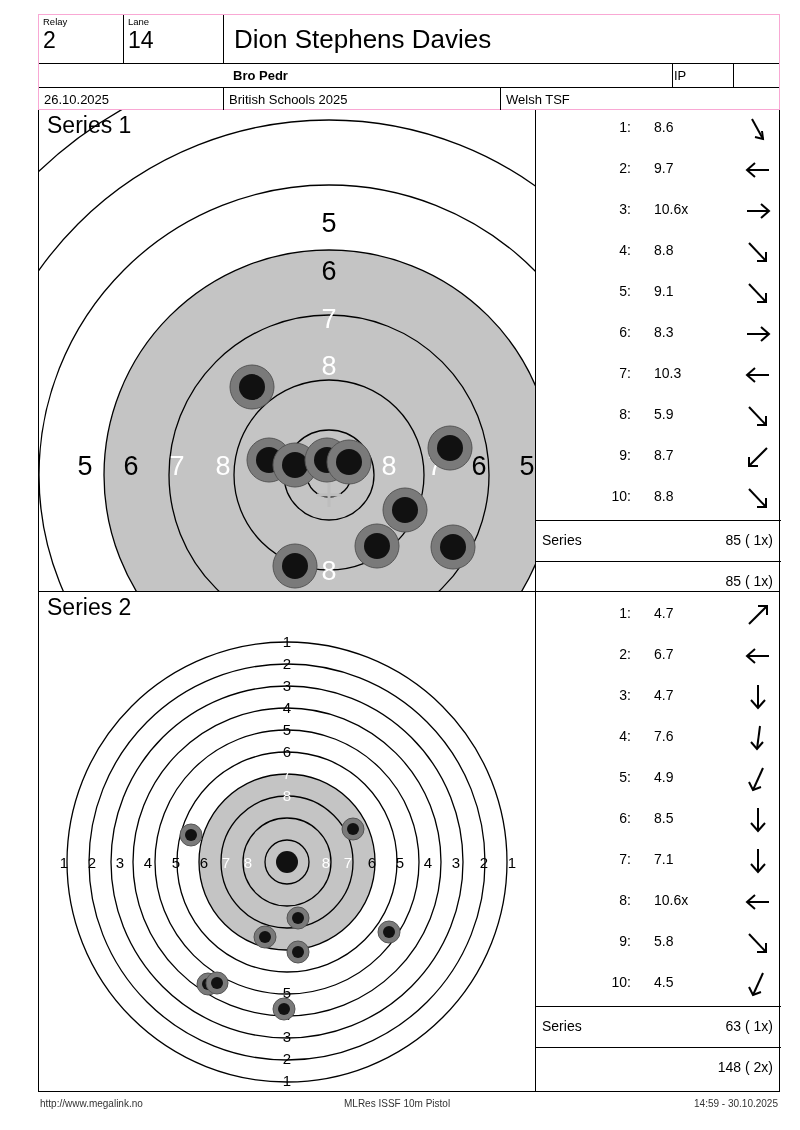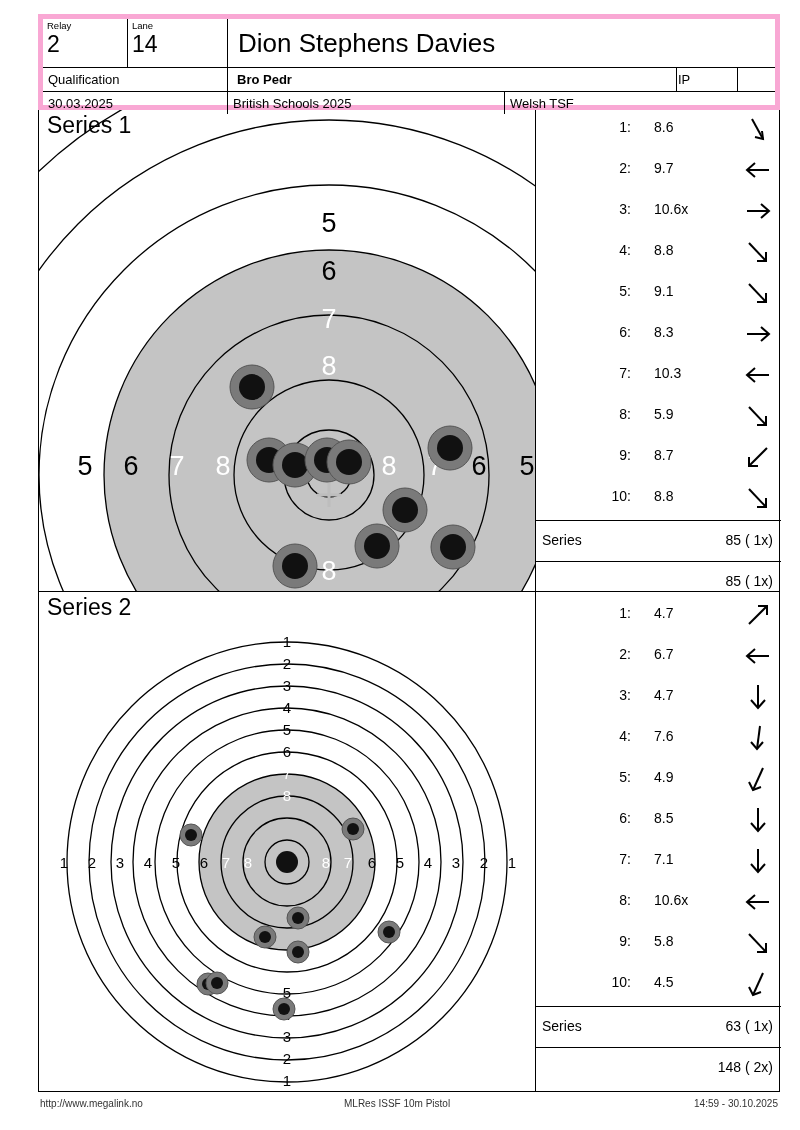--- a/index.html
+++ b/index.html
@@ -22,21 +22,21 @@
     width: 742px;
     height: 1078px;
   }
 
   
   .hdr {
     position: absolute;
     left: 0; top: 0;
     width: 742px;
     height: 96px;
-    border: 5px solid #f9a8d4;
+    border: 1px solid #f9a8d4;
     box-sizing: border-box;
   }
   .hdr-row1 {
     position: absolute;
     left: 0; top: 0;
     width: 100%; height: 48px;
     box-sizing: border-box;
   }
   .cell {
     position: absolute;
@@ -209,28 +209,27 @@
       <div class="cell lane-cell">
         <div class="cell-label">Lane</div>
         <div class="cell-big">14</div>
       </div>
       <div class="cell name-cell">
         <div class="name-text">Dion Stephens Davies</div>
       </div>
     </div>
 
     <div class="hdr-row2">
-      <div class="row-cell" style="left:0; width:185px; border-right:1px solid #000;">Qualification</div>
       <div class="row-cell" style="left:189px; width:445px; border-right:1px solid #000;font-weight:bold;">Bro Pedr</div>
       <div class="row-cell" style="left:630px; width:65px; border-right:1px solid #000;">IP</div>
       <div class="row-cell" style="left:695px; width:47px;"></div>
     </div>
 
     <div class="hdr-row3">
-      <div class="row-cell" style="left:0; width:185px; border-right:1px solid #000;">30.03.2025</div>
+      <div class="row-cell" style="left:0; width:185px; border-right:1px solid #000;">26.10.2025</div>
       <div class="row-cell" style="left:185px; width:277px; border-right:1px solid #000;">British Schools 2025</div>
       <div class="row-cell" style="left:462px; width:280px;">Welsh TSF</div>
     </div>
   </div>
 
   <div class="series-block" id="series1">
 
     <div class="target-pane">
       <div class="series-title">Series 1</div>
 

